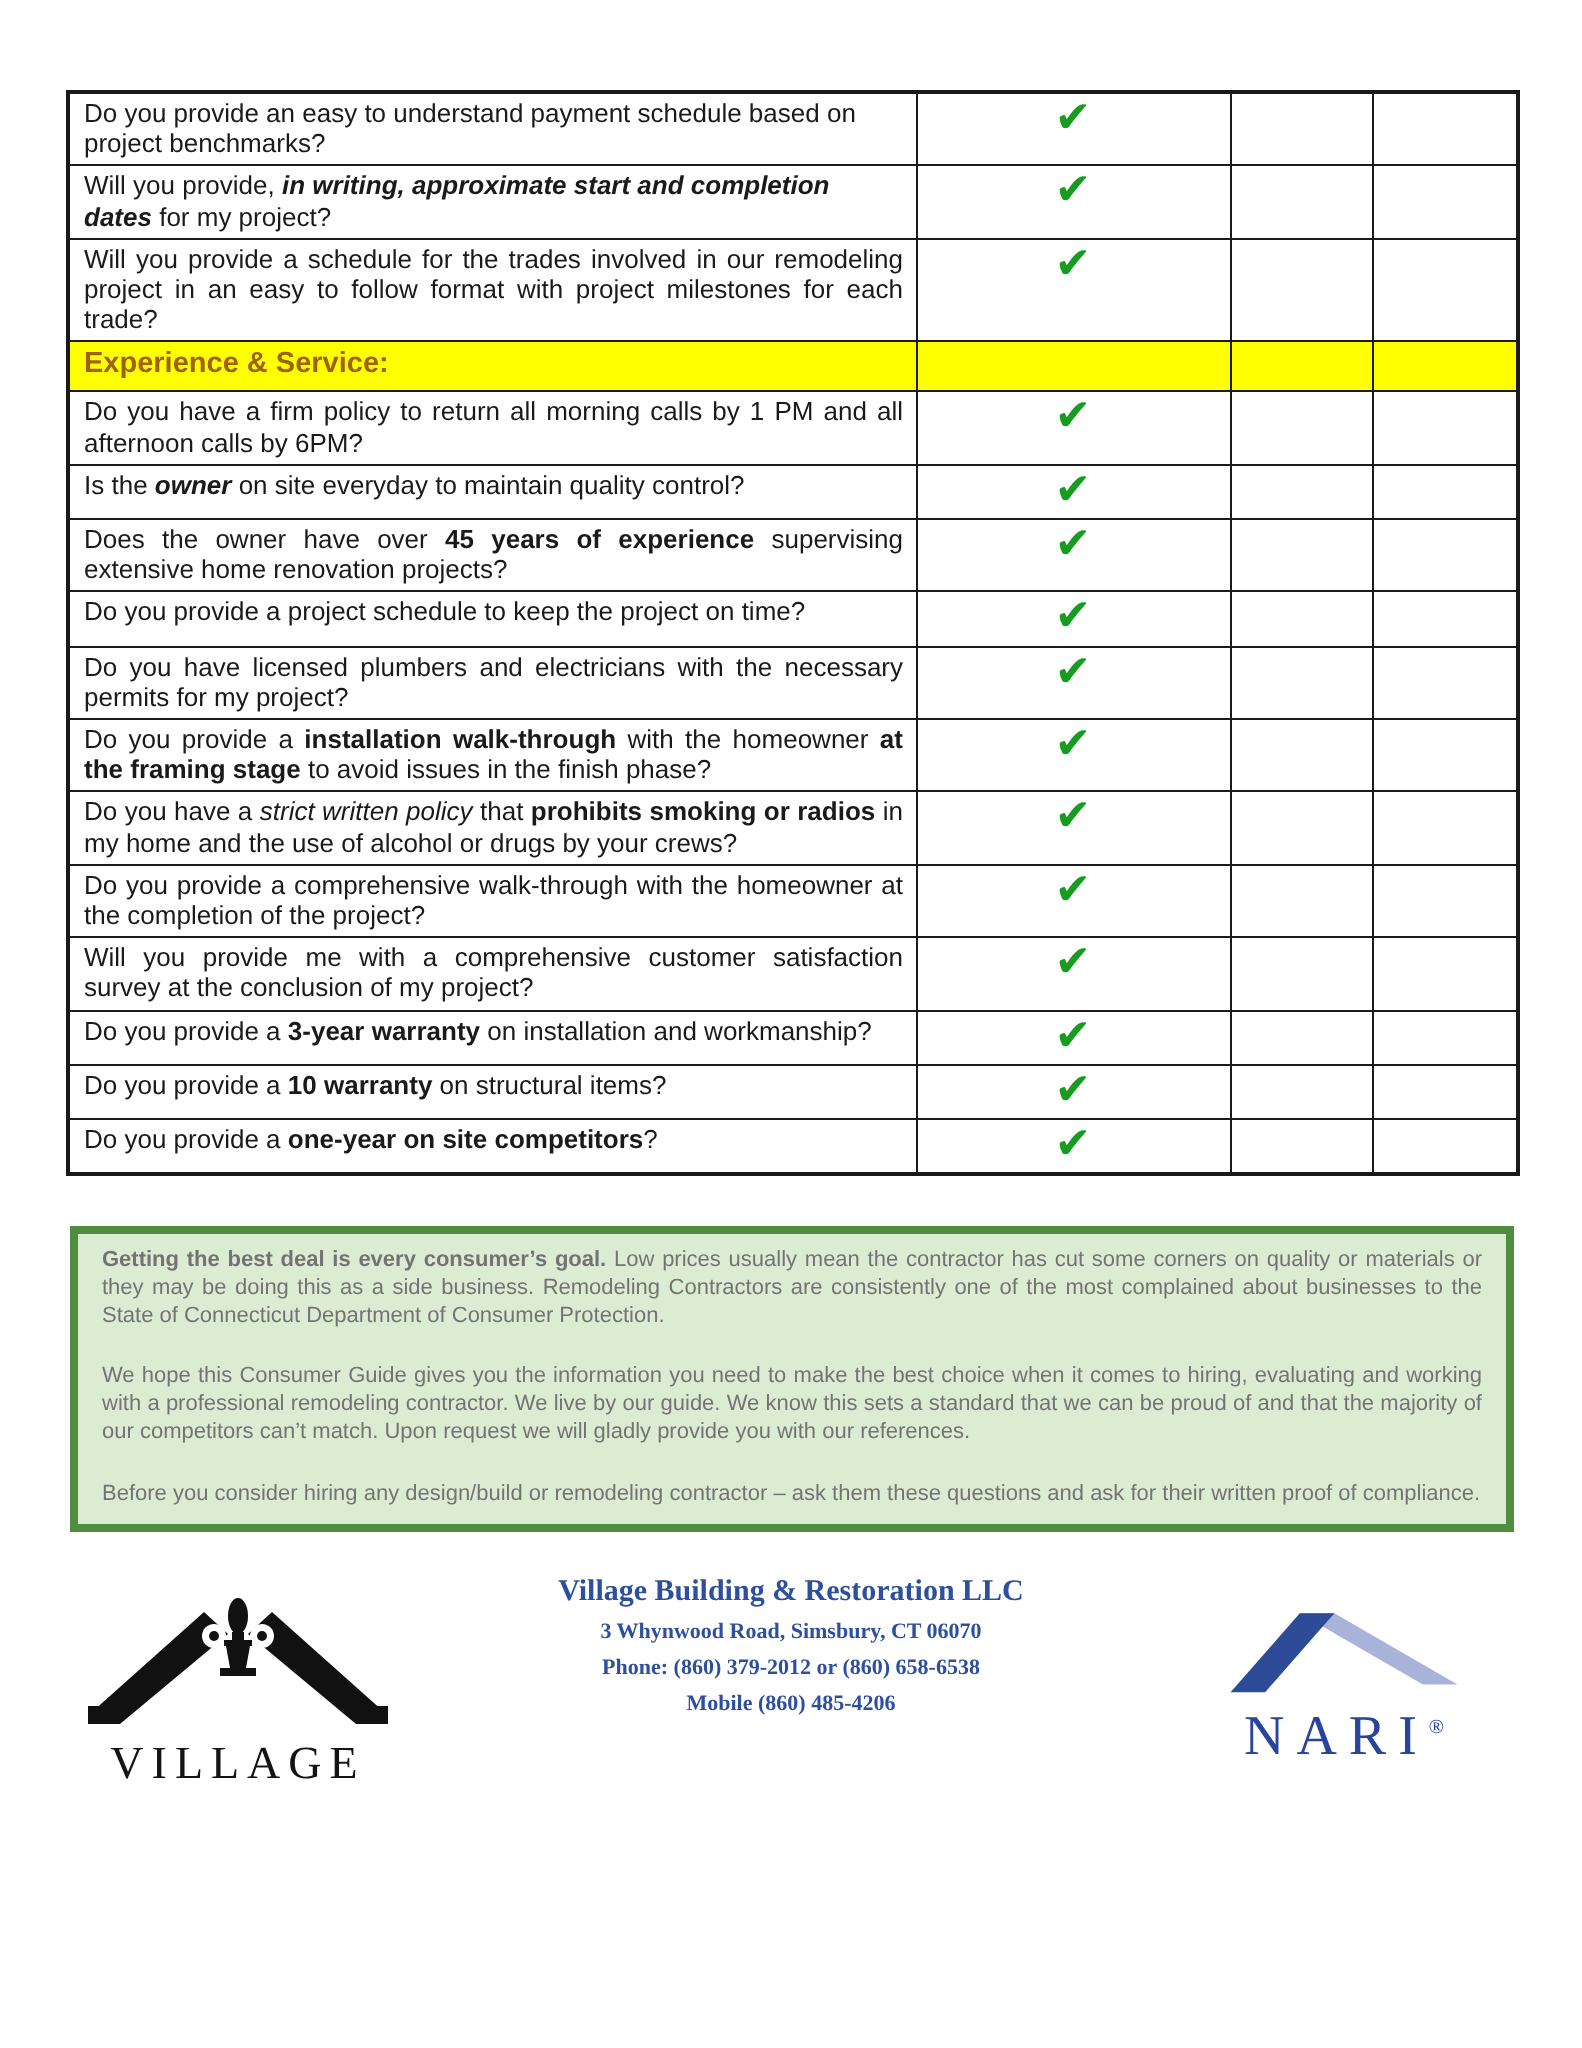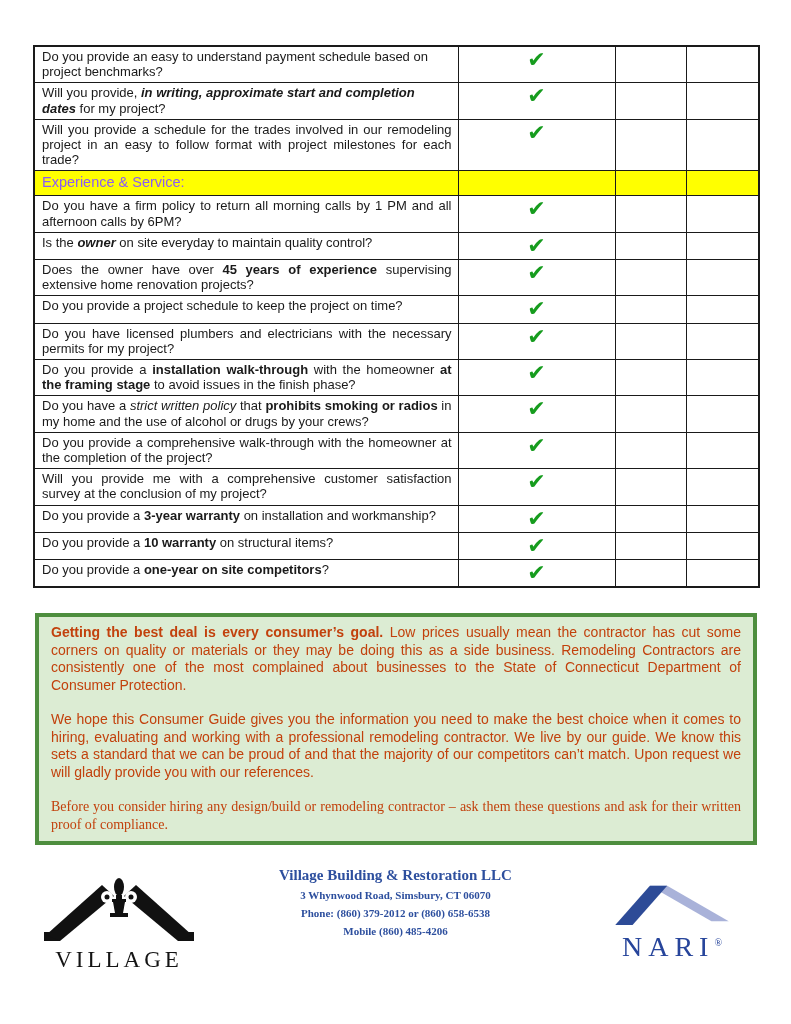--- a/index.html
+++ b/index.html
@@ -20,41 +20,41 @@
 
   
   table.checklist{border-collapse:collapse;width:725px;table-layout:fixed;border:2.5px solid #1a1a1a;}
   table.checklist td{border:1.5px solid #1a1a1a;vertical-align:top;}
   td.q{
     font-size:13px;line-height:1.17;padding:2px 6px 3px 7px;height:25px;
   }
   td.q.j{text-align:justify;}
   tr.section td{background:var(--section-bg);}
   tr.section td.q{
-    font-size:14.5px;font-weight:normal;color:#8b5cf6;height:auto;
+    font-size:14.5px;font-weight:bold;color:#a16207;height:auto;
     padding:3px 6px 4px 7px;text-align:left;
   }
   td.chk{text-align:center;padding-top:1px;}
   .mark{
     color:var(--check-color);font-size:22px;font-weight:bold;line-height:1.1;
     font-family:"DejaVu Sans",sans-serif;
   }
   .b{font-weight:bold;}
   .i{font-style:italic;}
 
   
   .notice{
     margin:25px 1px 0 2px;
     border:4px solid var(--notice-border);
     background:var(--notice-bg);
     padding:7px 12px 8px 12px;
-    font-size:14px;line-height:1.25;color:#c2410c;text-align:justify;
+    font-size:11px;line-height:1.25;color:#737373;text-align:justify;
   }
   .notice p{margin:0 0 17px 0;}
-  .notice p:last-child{margin-bottom:0;font-family:Liberation Serif, serif;}
+  .notice p:last-child{margin-bottom:0;}
 
   
   .footer{display:flex;align-items:flex-start;margin-top:20px;}
   .flogo{width:172px;flex:0 0 auto;text-align:center;}
   .contact{
     flex:1;text-align:center;
     font-family:"Liberation Serif",serif;font-weight:bold;
     color:var(--footer-color);padding-top:2px;
   }
   .company{font-size:15px;margin-bottom:5px;}

